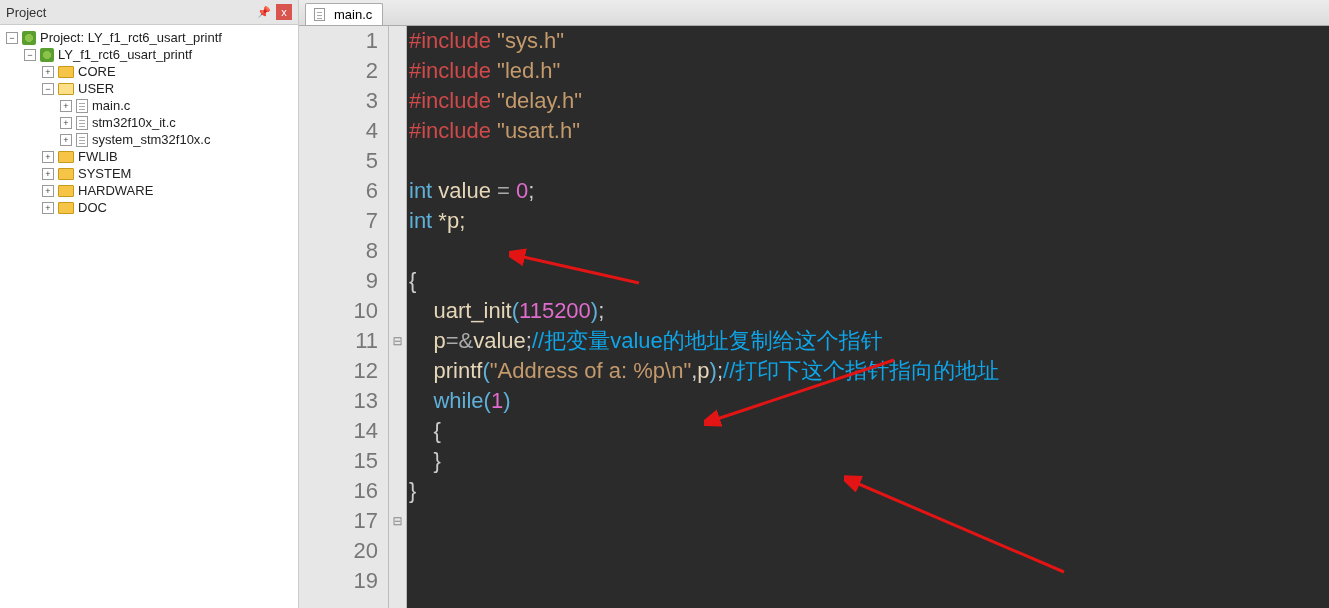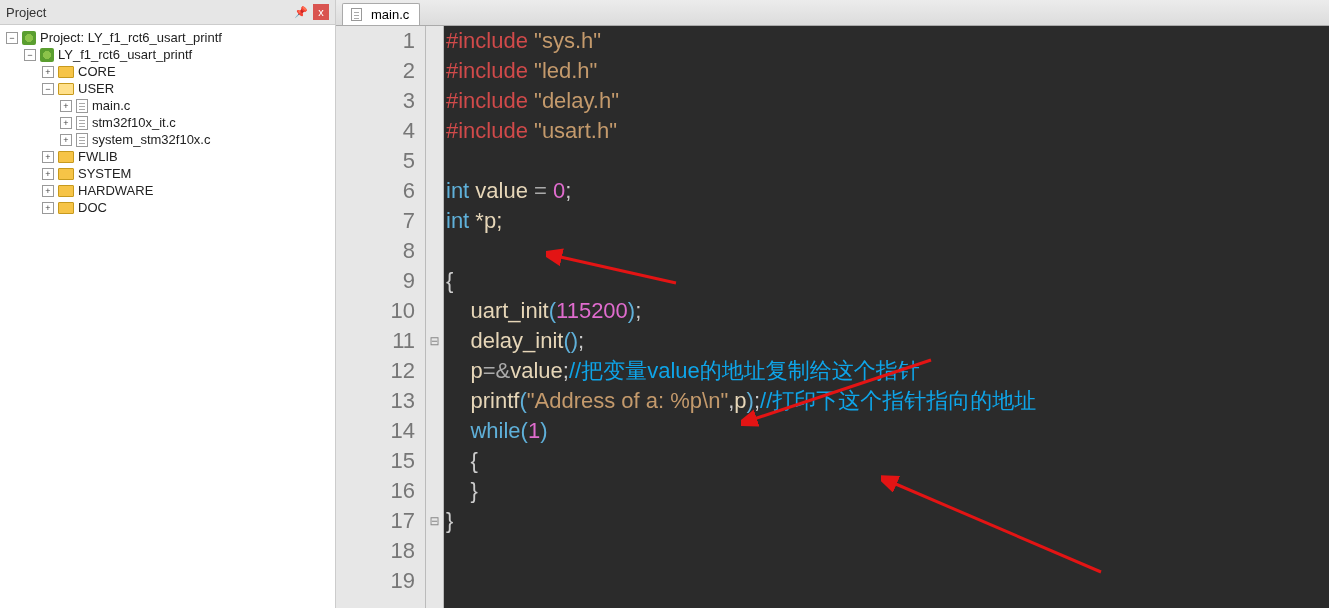--- a/index.html
+++ b/index.html
@@ -1,19 +1,19 @@
 <!DOCTYPE html>
 <html><head>
 <meta charset="utf-8">
 <style>
 * { margin: 0; padding: 0; box-sizing: border-box; font-family: "Segoe UI", Tahoma, sans-serif; }
 body { width: 1329px; height: 608px; display: flex; background: #fff; overflow: hidden; font-size: 13px; }
 
 
-.project-panel { width: 336px; background: #f7f7f7; border-right: 1px solid #ccc; display: flex; flex-direction: column; }
+.project-panel { width: 299px; background: #f7f7f7; border-right: 1px solid #ccc; display: flex; flex-direction: column; }
 .project-header { display: flex; align-items: center; padding: 4px 6px; background: #e6e6e6; border-bottom: 1px solid #ccc; }
 .project-header .title { flex: 1; color: #333; font-size: 13px; }
 .project-header .btn { width: 16px; height: 16px; margin-left: 4px; display: flex; align-items: center; justify-content: center; font-size: 11px; color: #555; cursor: pointer; }
 .project-header .btn.close { background: #d9534f; color: #fff; }
 .tree { flex: 1; padding: 4px 0; overflow: auto; background: #fff; font-size: 13px; }
 .tree-row { display: flex; align-items: center; padding: 1px 0 1px 6px; white-space: nowrap; cursor: default; color: #222; }
 .tree-row .toggle { width: 12px; height: 12px; border: 1px solid #999; margin-right: 4px; font-size: 9px; line-height: 10px; text-align: center; color: #444; background: #fff; cursor: pointer; }
 .tree-row .spacer { display: inline-block; }
 .folder-icon { width: 16px; height: 12px; margin-right: 4px; position: relative; }
 .folder-icon::before { content: ""; position: absolute; inset: 0; background: #f6c447; border: 1px solid #c79a1e; border-radius: 1px; }
@@ -147,21 +147,21 @@
       <div class="ln">8</div>
       <div class="ln">9</div>
       <div class="ln">10</div>
       <div class="ln">11</div>
       <div class="ln">12</div>
       <div class="ln">13</div>
       <div class="ln">14</div>
       <div class="ln">15</div>
       <div class="ln">16</div>
       <div class="ln">17</div>
-      <div class="ln">18</div>
+      <div class="ln">20</div>
       <div class="ln">19</div>
     </div>
     <div class="fold-col">
       <div class="fold"></div>
         <div class="fold"></div>
         <div class="fold"></div>
         <div class="fold"></div>
         <div class="fold"></div>
       <div class="fold"></div>
         <div class="fold"></div>
@@ -183,21 +183,20 @@
       <div class="line"><span class="tok-pp">#include </span><span class="tok-str">"sys.h"</span></div>
       <div class="line"><span class="tok-pp">#include </span><span class="tok-str">"led.h"</span></div>
       <div class="line"><span class="tok-pp">#include </span><span class="tok-str">"delay.h"</span></div>
       <div class="line"><span class="tok-pp">#include </span><span class="tok-str">"usart.h"</span></div>
       <div class="line"></div>
       <div class="line"><span class="tok-kw">int</span><span class="tok-id"> value </span><span class="tok-op">=</span><span class="tok-num"> 0</span><span class="tok-pun">;</span></div>
       <div class="line"><span class="tok-kw">int</span><span class="tok-id"> *p;</span></div>
       <div class="line"></div>
       <div class="line"><span class="tok-pun">{</span></div>
       <div class="line"><span>    </span><span class="tok-fn">uart_init</span><span class="tok-par">(</span><span class="tok-num">115200</span><span class="tok-par">)</span><span class="tok-pun">;</span></div>
-      <div class="line"><span>    </span><span class="tok-fn">delay_init</span><span class="tok-par">(</span><span class="tok-par">)</span><span class="tok-pun">;</span></div>
       <div class="line"><span>    </span><span class="tok-id">p</span><span class="tok-op">=&amp;</span><span class="tok-id">value</span><span class="tok-pun">;</span><span class="tok-cmt">//把变量value的地址复制给这个指针</span></div>
       <div class="line"><span>    </span><span class="tok-fn">printf</span><span class="tok-par">(</span><span class="tok-str">"Address of a: %p\n"</span><span class="tok-pun">,</span><span class="tok-id">p</span><span class="tok-par">)</span><span class="tok-pun">;</span><span class="tok-cmt">//打印下这个指针指向的地址</span></div>
       <div class="line"><span>    </span><span class="tok-kw">while</span><span class="tok-par">(</span><span class="tok-num">1</span><span class="tok-par">)</span></div>
       <div class="line"><span>    </span><span class="tok-pun">{</span></div>
       <div class="line"><span>    </span><span class="tok-pun">}</span></div>
       <div class="line"><span class="tok-pun">}</span></div>
     </div>
   </div>
 
   <svg class="arrow" style="left:210px; top:248px" width="140" height="40">

